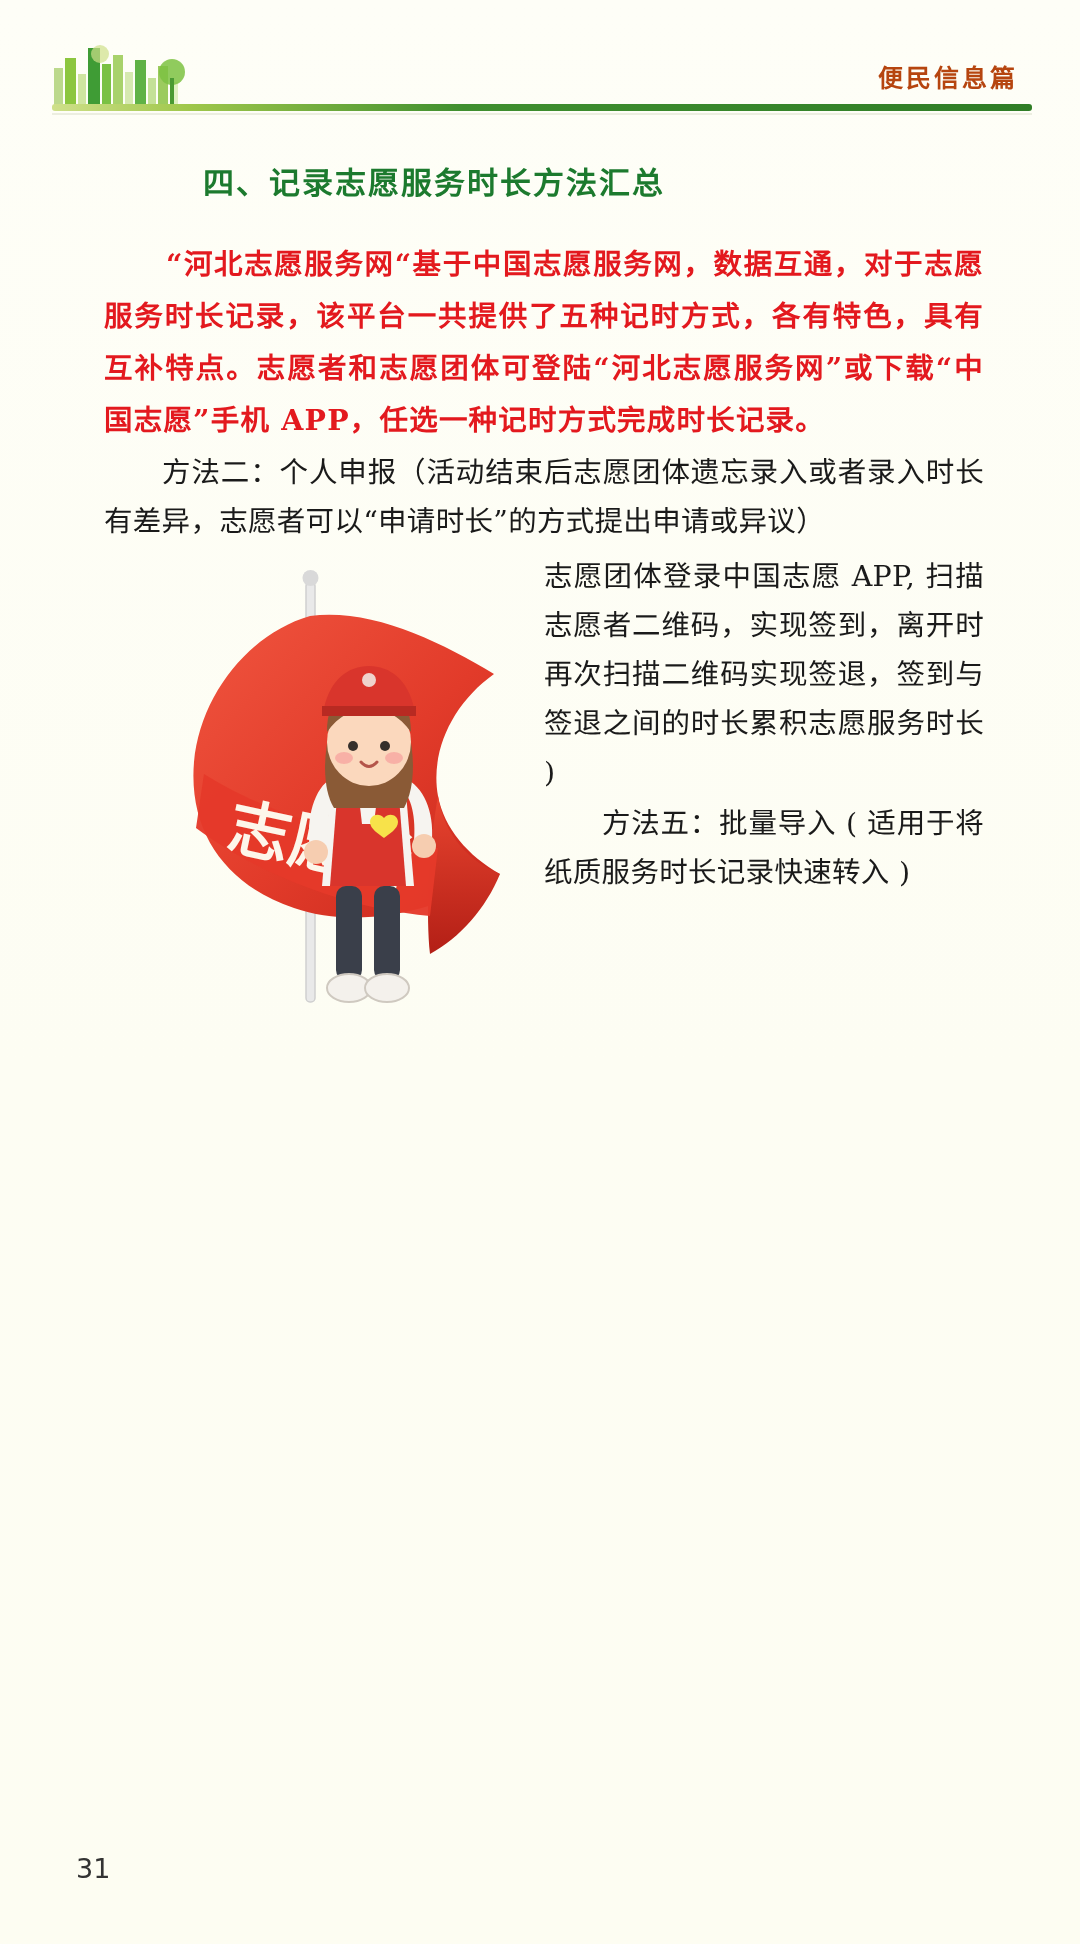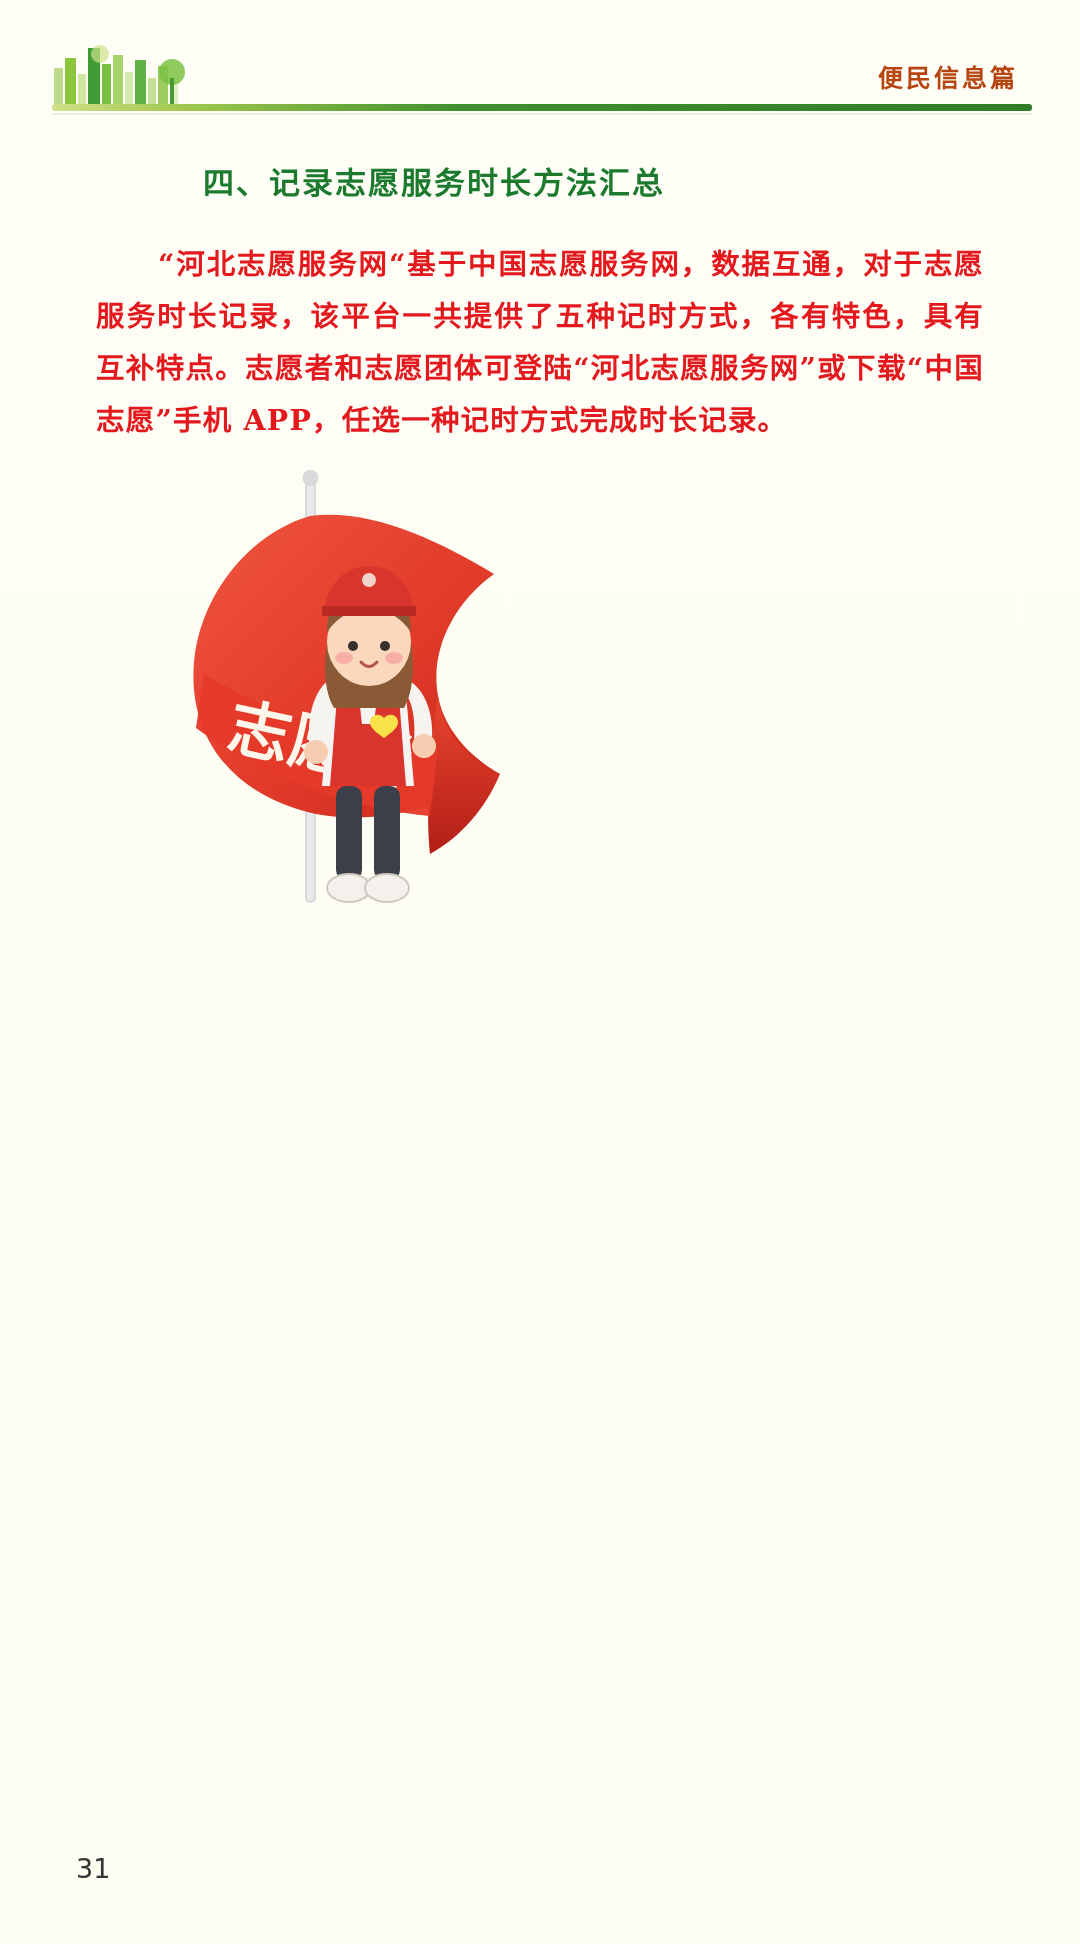--- a/index.html
+++ b/index.html
@@ -86,21 +86,21 @@
     top: 238px;
     left: 96px;
     width: 888px;
   }
   .para {
     font-family: "DejaVu Serif", "Liberation Serif", serif;
     font-size: 28.5px;
     line-height: 49px;
     color: #1a1a1a;
     text-align: justify;
-    margin: 0 0 2px 0;
+    margin: 0 0 2px 8px;
     letter-spacing: 0.3px;
   }
   .para.indent { text-indent: 58px; }
   .para.red {
     color: #e3191e;
     font-weight: 700;
     letter-spacing: 1.2px;
     line-height: 52px;
   }
   .para.red.indent { text-indent: 62px; }
@@ -171,20 +171,21 @@
     <div class="header-label">便民信息篇</div>
   </div>
 
   <div class="title">四、记录志愿服务时长方法汇总</div>
 
   <div class="content">
 
     <p class="para red indent">“河北志愿服务网“基于中国志愿服务网，数据互通，对于志愿服务时长记录，该平台一共提供了五种记时方式，各有特色，具有互补特点。志愿者和志愿团体可登陆“河北志愿服务网”或下载“中国志愿”手机 APP，任选一种记时方式完成时长记录。</p>
 
 
+    <p class="para indent">方法二：个人申报（活动结束后志愿团体遗忘录入或者录入时长有差异，志愿者可以“申请时长”的方式提出申请或异议）</p>
 
 
 
     <div class="wrap-zone">
 
       <div class="illus">
         <svg viewBox="0 0 430 480" width="430" height="480" xmlns="http://www.w3.org/2000/svg">
           <defs>
             <linearGradient id="flagG" x1="0" y1="0" x2="1" y2="1">
               <stop offset="0%" stop-color="#f0553f"></stop>
@@ -243,18 +244,22 @@
           <circle cx="261" cy="124" r="7" fill="#f2efe9" opacity="0.85"></circle>
 
           <circle cx="245" cy="190" r="5" fill="#36302c"></circle>
           <circle cx="277" cy="190" r="5" fill="#36302c"></circle>
           <ellipse cx="236" cy="202" rx="9" ry="6" fill="#f7a6a0" opacity="0.8"></ellipse>
           <ellipse cx="286" cy="202" rx="9" ry="6" fill="#f7a6a0" opacity="0.8"></ellipse>
           <path d="M253 206 q 8 9 16 0" stroke="#b4554a" stroke-width="3" fill="none" stroke-linecap="round"></path>
         </svg>
       </div>
 
+      <div class="wrap-col">
+        <p class="para">志愿团体登录中国志愿 APP, 扫描志愿者二维码，实现签到，离开时再次扫描二维码实现签退，签到与签退之间的时长累积志愿服务时长 )</p>
+        <p class="para indent">方法五：批量导入 ( 适用于将纸质服务时长记录快速转入 )</p>
+      </div>
     </div>
   </div>
 
   <div class="page-number">31</div>
 
 </div>
 
 </body></html>

